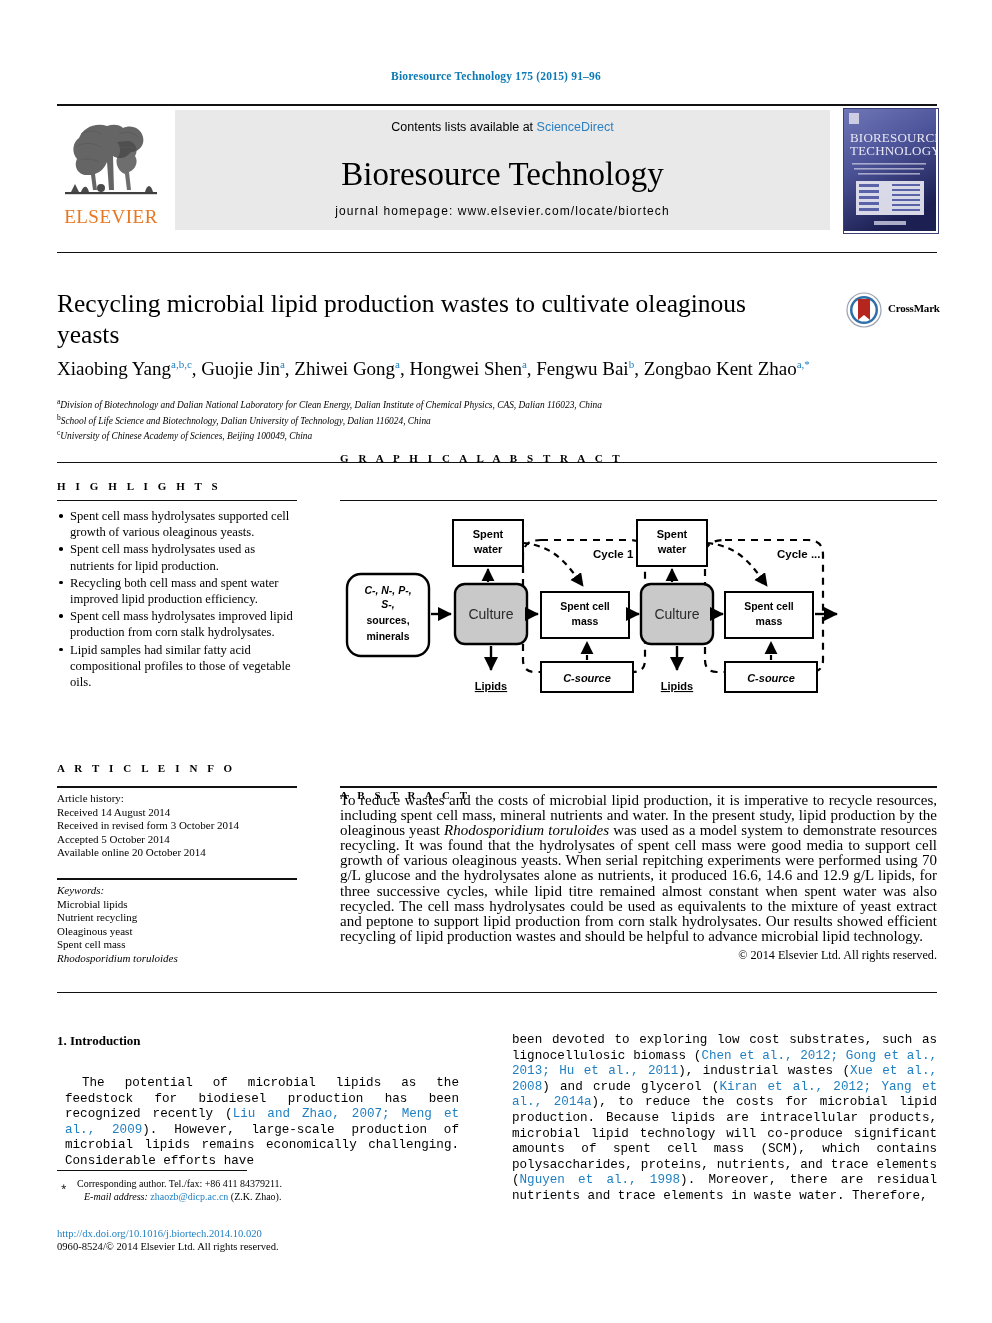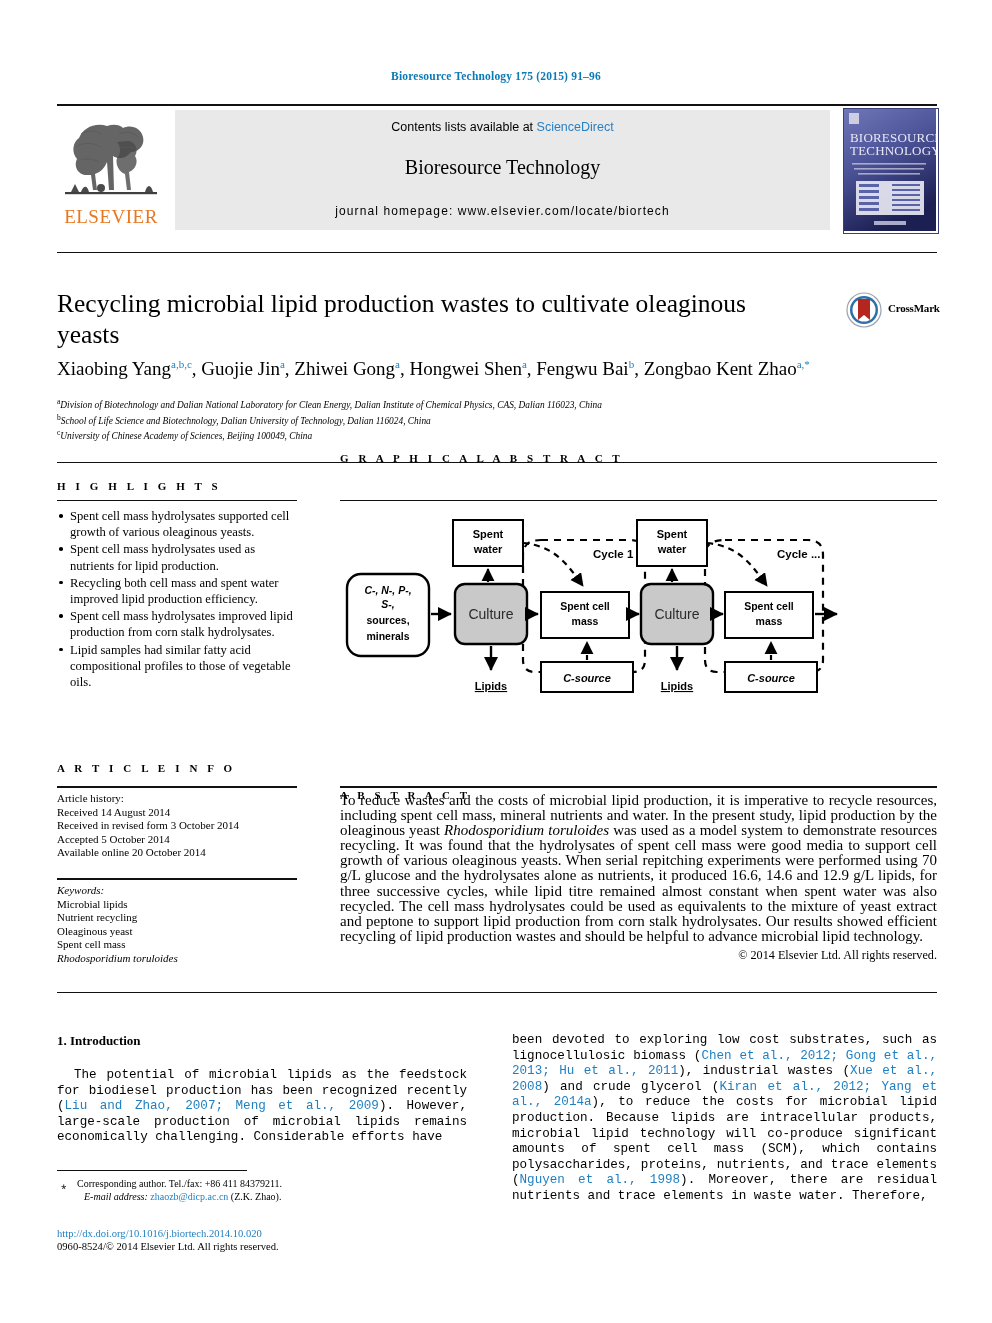--- a/index.html
+++ b/index.html
@@ -35,21 +35,21 @@
     position:absolute;left:118px;top:6px;width:655px;height:120px;
     background:#e9e9e9;
   }
   .contents-line{
     position:absolute;left:118px;top:16px;width:655px;text-align:center;
     font-size:12.5px;font-family:"Liberation Sans", sans-serif;
   }
   .sd-link{color:#2a7fc1;}
   .journal-title{
     position:absolute;left:118px;top:52px;width:655px;text-align:center;
-    font-size:20px;font-family:"Liberation Serif", serif;
+    font-size:33px;font-family:"Liberation Serif", serif;
   }
   .homepage{
     position:absolute;left:118px;top:100px;width:655px;text-align:center;
     font-size:12px;font-family:"Liberation Sans", sans-serif;letter-spacing:1.1px;
   }
   .cover{
     position:absolute;left:786px;top:4px;width:94px;height:124px;
     border:1px solid #3a3f7a;overflow:hidden;
   }
 
@@ -379,21 +379,21 @@
 
   <div class="ab-head sec-head">A B S T R A C T</div>
   <div class="ab-rule"></div>
   <div class="ab-body">To reduce wastes and the costs of microbial lipid production, it is imperative to recycle resources, including spent cell mass, mineral nutrients and water. In the present study, lipid production by the oleaginous yeast <span class="ital">Rhodosporidium toruloides</span> was used as a model system to demonstrate resources recycling. It was found that the hydrolysates of spent cell mass were good media to support cell growth of various oleaginous yeasts. When serial repitching experiments were performed using 70 g/L glucose and the hydrolysates alone as nutrients, it produced 16.6, 14.6 and 12.9 g/L lipids, for three successive cycles, while lipid titre remained almost constant when spent water was also recycled. The cell mass hydrolysates could be used as equivalents to the mixture of yeast extract and peptone to support lipid production from corn stalk hydrolysates. Our results showed efficient recycling of lipid production wastes and should be helpful to advance microbial lipid technology.</div>
   <div class="ab-copy">© 2014 Elsevier Ltd. All rights reserved.</div>
 
   <div class="rule-bottom"></div>
 
   <div class="intro-head">1. Introduction</div>
   <div class="bodycol bcol-l">
-      <p class="indent" style="margin: 0px;"><span>The potential of microbial lipids as the feedstock for biodiesel production has been recognized recently (</span><span class="ref">Liu and Zhao, 2007; Meng et al., 2009</span><span>). However, large-scale production of microbial lipids remains economically challenging. Considerable efforts have</span></p>
+      <p class="indent" style="margin: 8px;"><span>The potential of microbial lipids as the feedstock for biodiesel production has been recognized recently (</span><span class="ref">Liu and Zhao, 2007; Meng et al., 2009</span><span>). However, large-scale production of microbial lipids remains economically challenging. Considerable efforts have</span></p>
     </div>
   <div class="bodycol bcol-r">
       <p style="margin: 0px;"><span>been devoted to exploring low cost substrates, such as lignocellulosic biomass (</span><span class="ref">Chen et al., 2012; Gong et al., 2013; Hu et al., 2011</span><span>), industrial wastes (</span><span class="ref">Xue et al., 2008</span><span>) and crude glycerol (</span><span class="ref">Kiran et al., 2012; Yang et al., 2014a</span><span>), to reduce the costs for microbial lipid production. Because lipids are intracellular products, microbial lipid technology will co-produce significant amounts of spent cell mass (SCM), which contains polysaccharides, proteins, nutrients, and trace elements (</span><span class="ref">Nguyen et al., 1998</span><span>). Moreover, there are residual nutrients and trace elements in waste water. Therefore,</span></p>
     </div>
 
   <div class="fn-rule"></div>
   <div class="footnote">
       <div class="fn-l1"><span class="fn-star">⁎</span>Corresponding author. Tel./fax: +86 411 84379211.</div>
       <div class="fn-l2"><span class="em">E-mail address: </span><span class="mail">zhaozb@dicp.ac.cn</span> (Z.K. Zhao).</div>
     </div>

